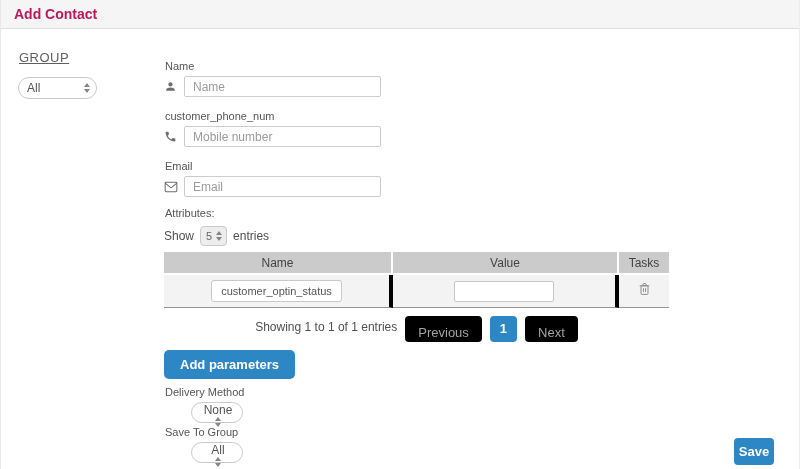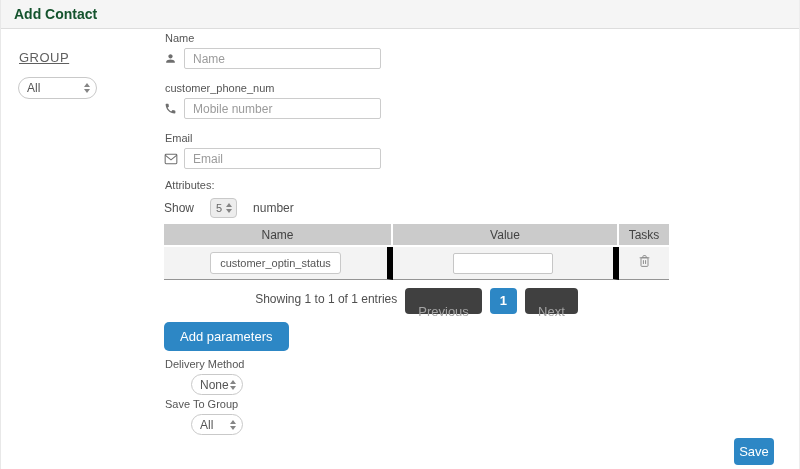--- a/index.html
+++ b/index.html
@@ -6,94 +6,94 @@
   html,body { width:800px; height:469px; background:#fff; font-family:"Liberation Sans", sans-serif; }
   .page {
     position:relative; width:800px; height:469px; background:#fff;
     border-left:1px solid #e8e8e8; border-right:1px solid #ededed; overflow:hidden;
   }
   .panel-header {
     position:absolute; left:0; top:0; width:800px; height:29px;
     background:#f5f5f5; border-bottom:1px solid #ddd;
     display:flex; align-items:center; padding-left:13px;
   }
-  .panel-title { font-size:14px; font-weight:bold; color:#14532d; }
+  .panel-title { font-size:14px; font-weight:bold; color:#be185d; }
 
   
   .group-label {
     position:absolute; left:18px; top:50px; font-size:13px; color:#5f5f5f; letter-spacing:.5px;text-decoration:underline;
   }
   .select {
     display:flex; align-items:center; justify-content:space-between;
     background:#fff; border:1px solid #c9c9c9; border-radius:11px;
     font-size:12px; color:#555; padding:0 6px 0 8px; cursor:default;
   }
   .group-select { position:absolute; left:17px; top:77px; width:79px; height:22px; }
   .arrows { display:inline-flex; flex-direction:column; align-items:center; gap:2px; }
   .arrows i { display:block; width:0; height:0; border-left:3.5px solid transparent; border-right:3.5px solid transparent; }
   .arrows .up { border-bottom:4px solid #858585; }
   .arrows .dn { border-top:4px solid #858585; }
 
   
-  .main { position:absolute; left:163px; top:32px; width:505px; }
+  .main { position:absolute; left:163px; top:60px; width:505px; }
   .f-label { font-size:11px; color:#555; margin:0 0 4px 1px; line-height:12px; }
   .field-row { display:flex; align-items:center; margin-bottom:13px; }
   .field-row .f-icon { width:20px; display:flex; align-items:center; }
   .field-row input {
     width:197px; height:21px; border:1px solid #ccc; border-radius:2px;
     padding:0 8px; font-size:12px; color:#555; outline:none; background:#fff;
   }
   .field-row input::placeholder { color:#9b9b9b; }
   svg { display:block; }
 
   .attr-label { font-size:11px; color:#555; margin:0 0 6px 1px; }
   .controls-row { display:flex; justify-content:space-between; align-items:center; height:22px; margin-bottom:5px; font-size:12px; color:#4f4f4f; }
-  .show-group { display:flex; align-items:center; gap:16px; }
+  .show-group { display:flex; align-items:center; gap:6px; }
   .show-select { width:27px; height:20px; background:#ededed; border:1px solid #c9c9c9; border-radius:4px; padding:0 4px 0 5px; font-size:11px; color:#666; }
   .show-select .arrows i { border-left-width:3px; border-right-width:3px; }
   .search-group { display:flex; align-items:center; gap:6px; }
   .search-group input { width:95px; height:22px; border:1px solid #ccc; border-radius:2px; padding:0 6px; font-size:12px; color:#555; outline:none; }
 
   table.attr-table { border-collapse:separate; border-spacing:0; width:505px; table-layout:fixed; }
   .attr-table th {
     background:#cbcbcb; color:#434343; font-size:12px; font-weight:normal;
     height:23px; text-align:center; border-right:2px solid #fff; border-bottom:2px solid #fff;
   }
   .attr-table th:last-child { border-right:none; }
   .attr-table col.c-name { width:229px; } .attr-table col.c-value { width:226px; } .attr-table col.c-tasks { width:50px; }
   .attr-table td {
     background:#f3f3f3; height:33px; text-align:center; vertical-align:middle;
-    border-right:6px solid #000000; border-bottom:1px solid #949494;
+    border-right:4px solid #000000; border-bottom:1px solid #949494;
   }
   .attr-table td:last-child { border-right:none; }
   .chip {
     display:inline-block; background:#fff; border:1px solid #c9c9c9; border-radius:3px;
     padding:4px 9px; font-size:11px; color:#555;
   }
   .value-input { width:100px; height:21px; border:1px solid #c6c6c6; border-radius:2px; padding:0 6px; font-size:12px; color:#555; outline:none; background:#fff; }
   .trash-btn { display:inline-flex; cursor:pointer; }
 
   .info-row { display:flex; justify-content:center; align-items:flex-start; margin-top:8px; }
   .info-text { font-size:12px; color:#4f4f4f; padding-top:4px; }
   .pagination { display:flex; align-items:center; }
   .pg-btn {
-    height:26px; line-height:26px; padding:11px 13px; margin-left:8px; border-radius:4px;
-    background:#404040; color:#a3a3a3; font-size:13px; cursor:default; border:none;
+    height:26px; line-height:26px; padding:4px 13px; margin-left:8px; border-radius:4px;
+    background:#000000; color:#a3a3a3; font-size:13px; cursor:default; border:none;
     font-family:"Liberation Sans", sans-serif;
   }
   .pg-btn.active { background:var(--accent); color:#fff; font-weight:bold; padding:0 10px; cursor:pointer; }
 
   .btn-primary {
     background:var(--accent); color:#fff; border:none; border-radius:5px;
-    font-size:13px; font-weight:normal; cursor:pointer; font-family:"Liberation Sans", sans-serif;
+    font-size:13px; font-weight:bold; cursor:pointer; font-family:"Liberation Sans", sans-serif;
   }
   .add-params { height:29px; padding:0 16px; margin-top:8px; }
 
   .dl-label { font-size:11px; color:#555; margin:7px 0 4px 1px; }
-  .small-select { margin-left:27px; width:52px; height:21px; }
+  .small-select { margin-left:27px; width:52px; height:21px;flex-direction:column; }
   .small-select .arrows i { border-left-width:3px; border-right-width:3px; }
 
   .save-btn { position:absolute; left:733px; top:438px; width:40px; height:27px; border-radius:4px; }
 </style>
 </head>
 <body>
 
 <div class="page">
 
   <div class="panel-header">
@@ -147,21 +147,21 @@
     <div class="controls-row">
       <div class="show-group">
         <span>Show</span>
         <span class="select show-select">
           <span>5</span>
           <span class="arrows">
               <i class="up"></i>
               <i class="dn"></i>
             </span>
         </span>
-        <span>number</span>
+        <span>entries</span>
       </div>
     </div>
 
     <table class="attr-table">
       <colgroup>
           <col class="c-name">
           <col class="c-value">
           <col class="c-tasks">
         </colgroup>
       <thead>

